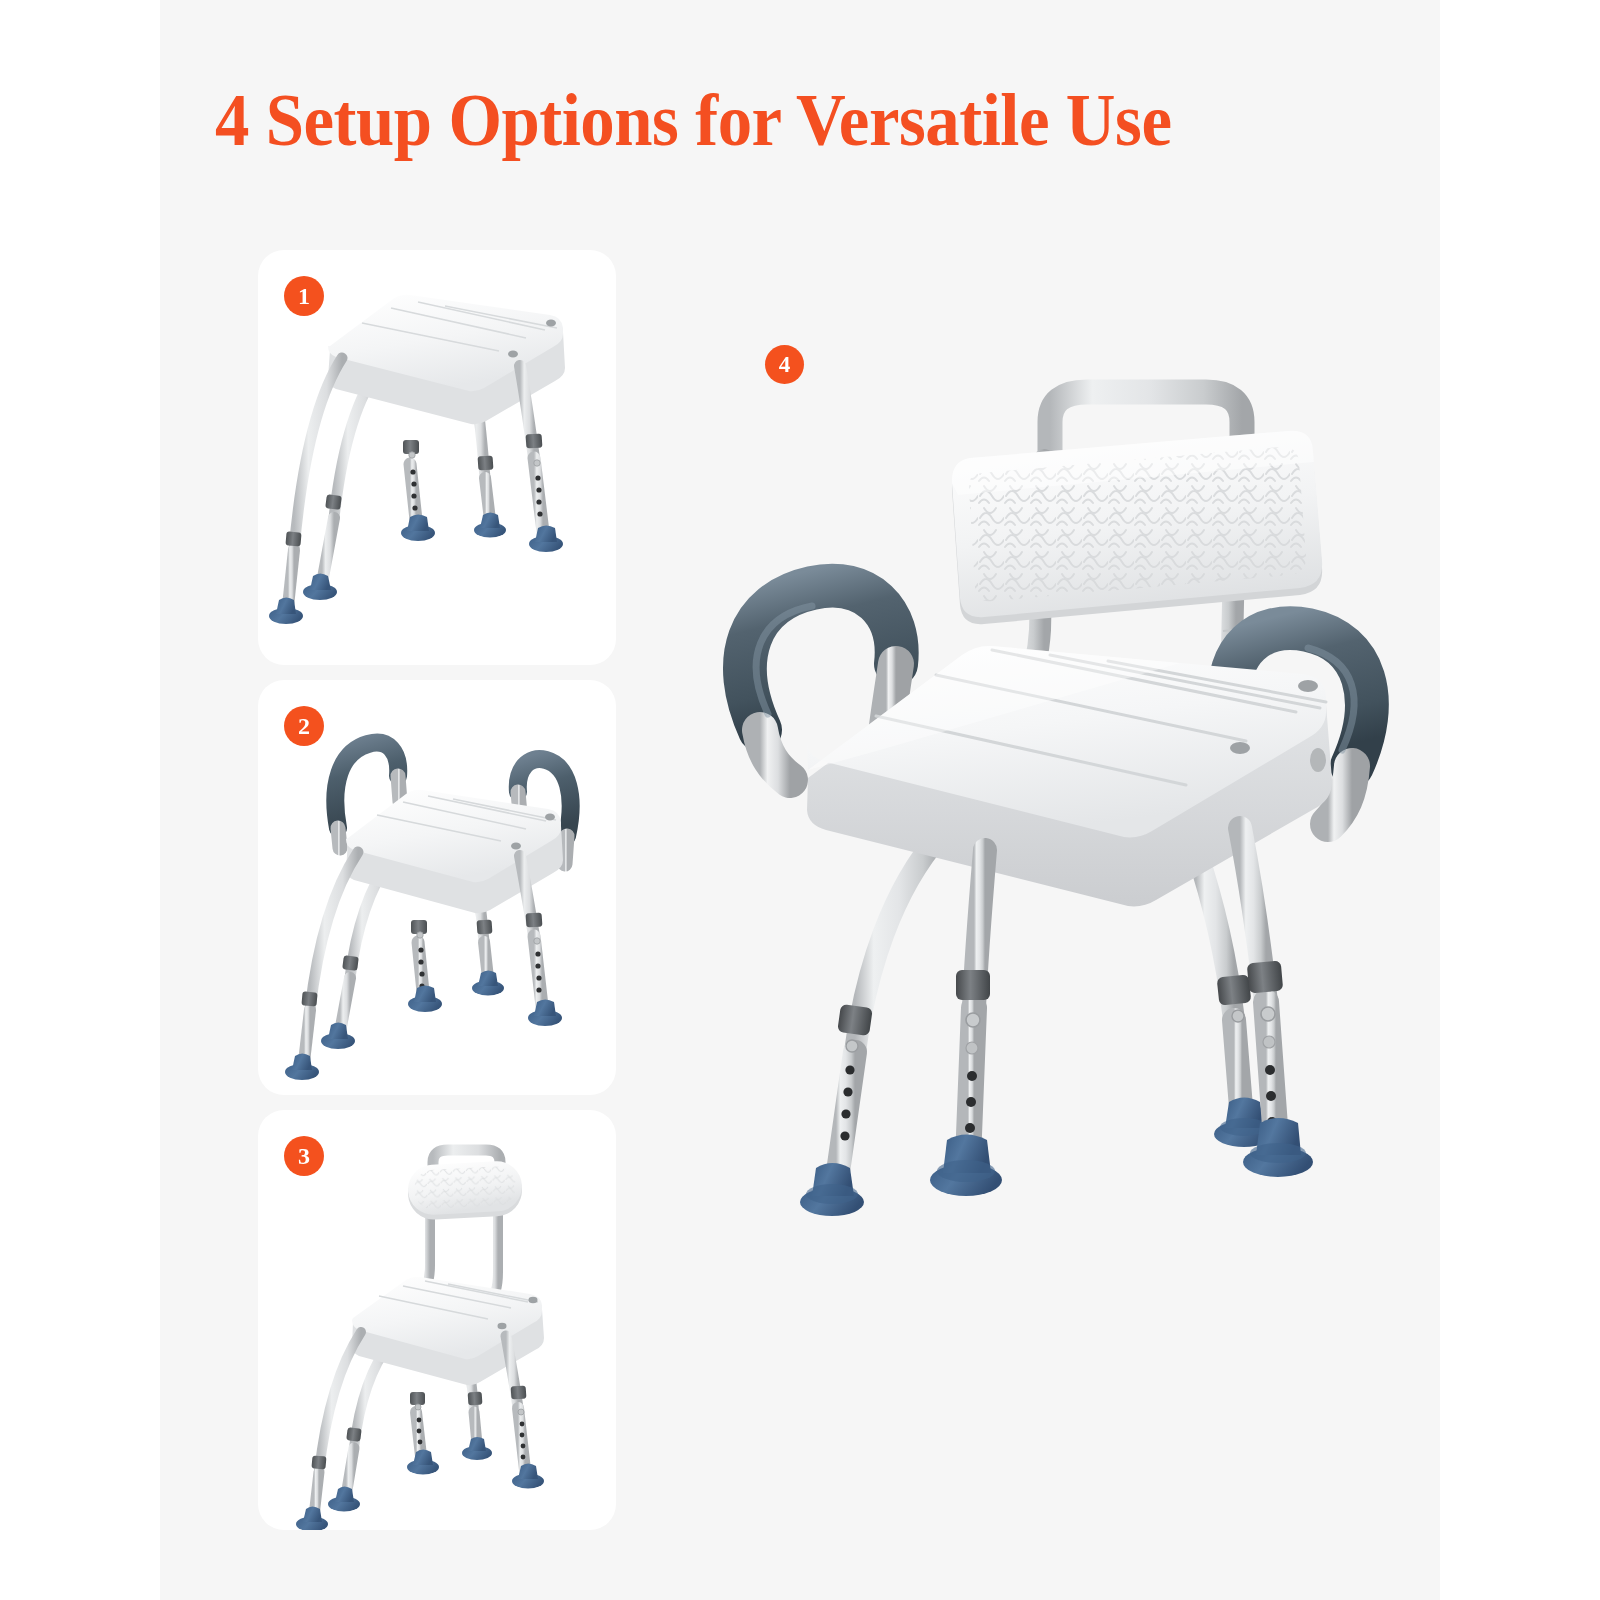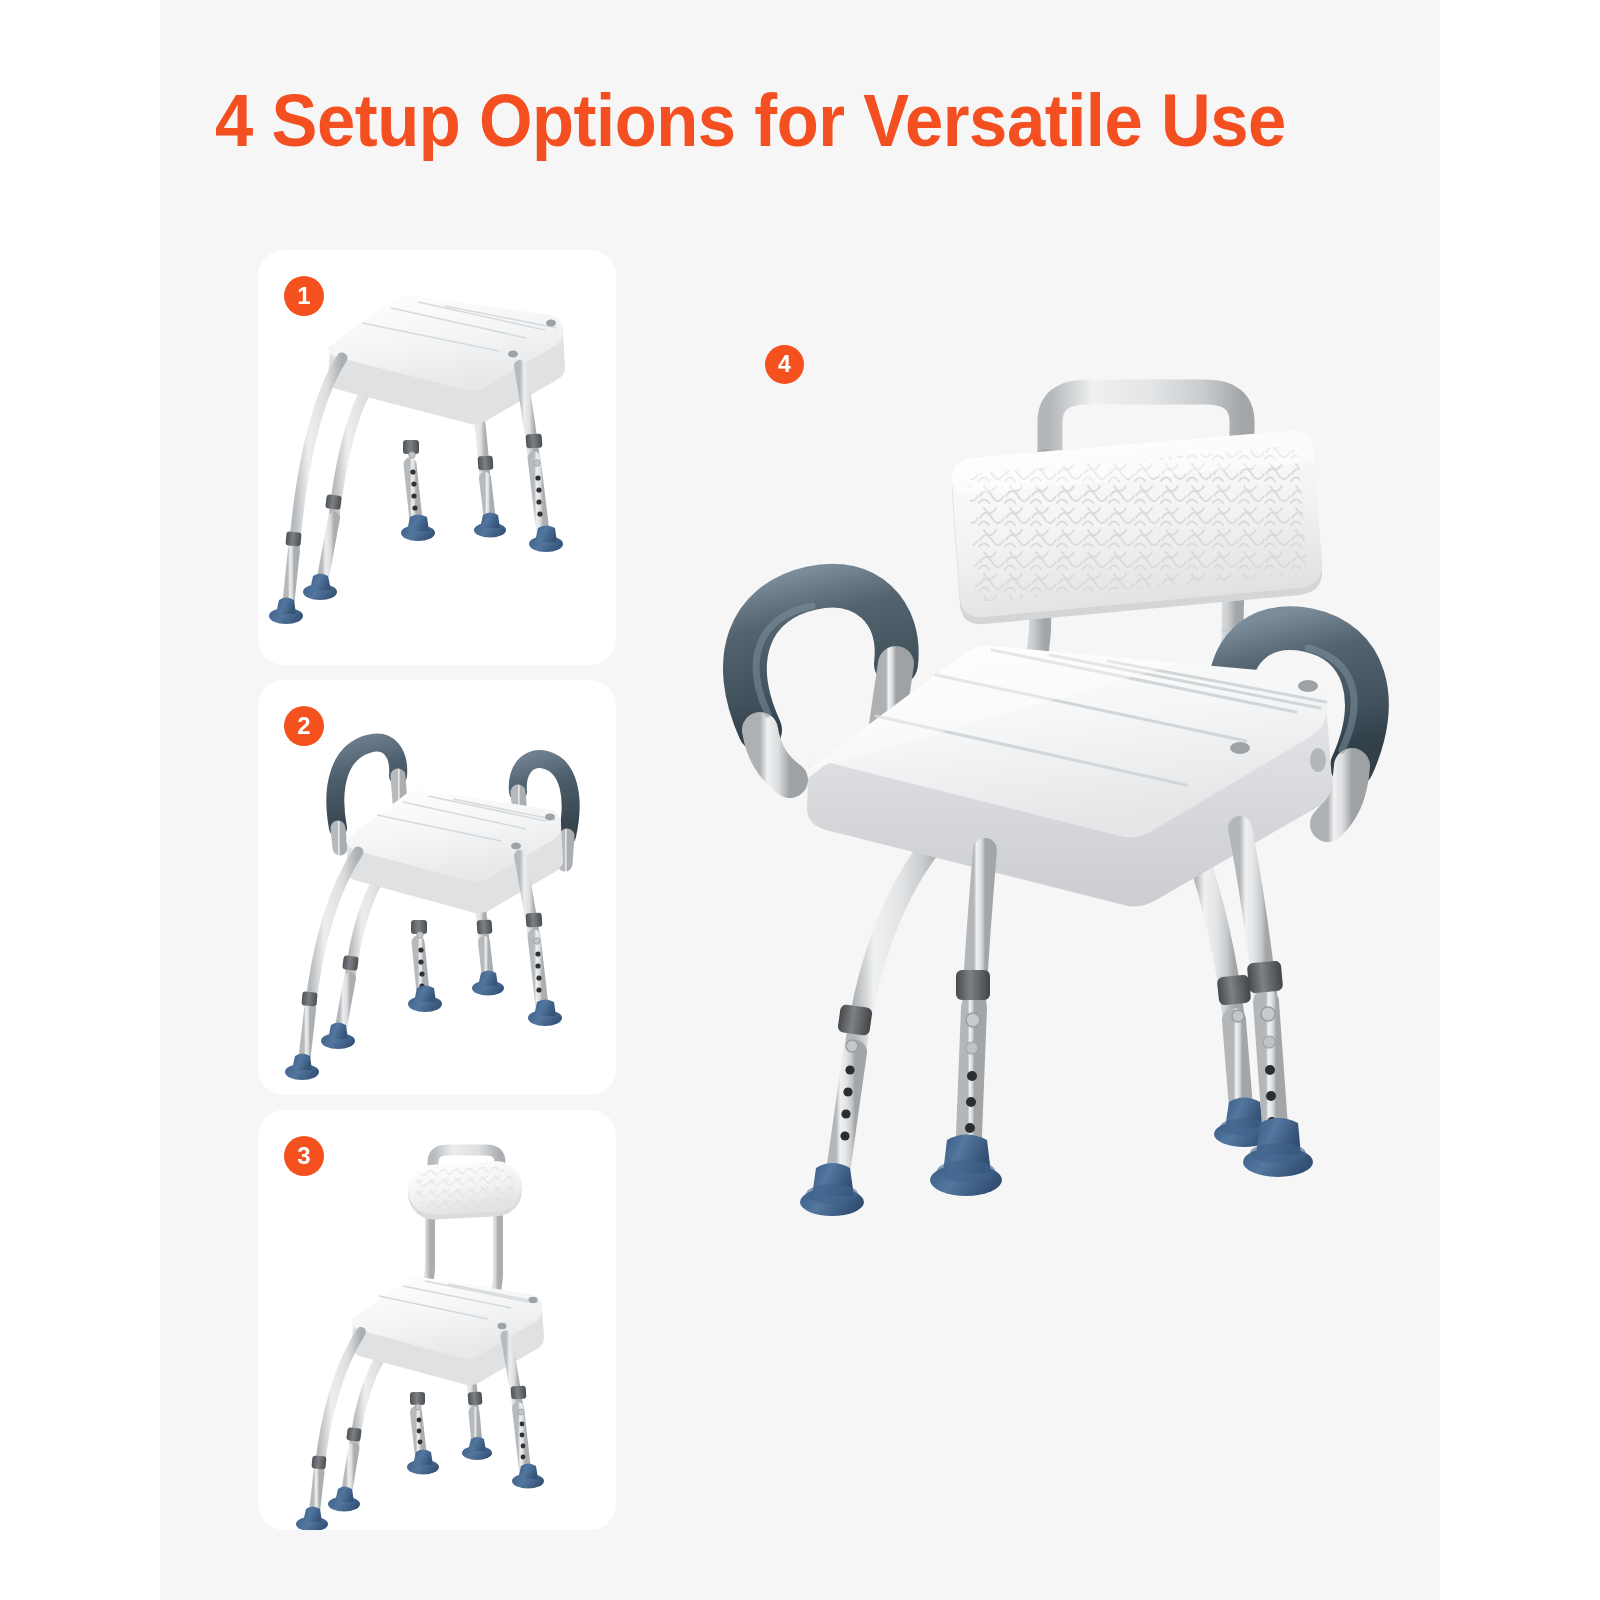--- a/index.html
+++ b/index.html
@@ -2,21 +2,21 @@
 <html><head>
 <meta charset="utf-8">
 <style>
   html,body{margin:0;padding:0;}
   body{
     width:1600px;height:1600px;
     background:#ffffff;
     font-family:"Liberation Sans", sans-serif;
     overflow:hidden;
   }
-  .page{position:relative;width:1328px;height:1600px;background:#ffffff;}
+  .page{position:relative;width:1328px;height:1600px;background:#ffffff;font-family:Liberation Serif, serif;}
   .panel{
     position:absolute;left:160px;top:0;width:1280px;height:1600px;
     background:#f6f6f6;
   }
   .title{
     position:absolute;left:215px;top:82px;width:1180px;
     color:#f44f21;
     font-size:74px;
     font-weight:bold;
     letter-spacing:-0.5px;

